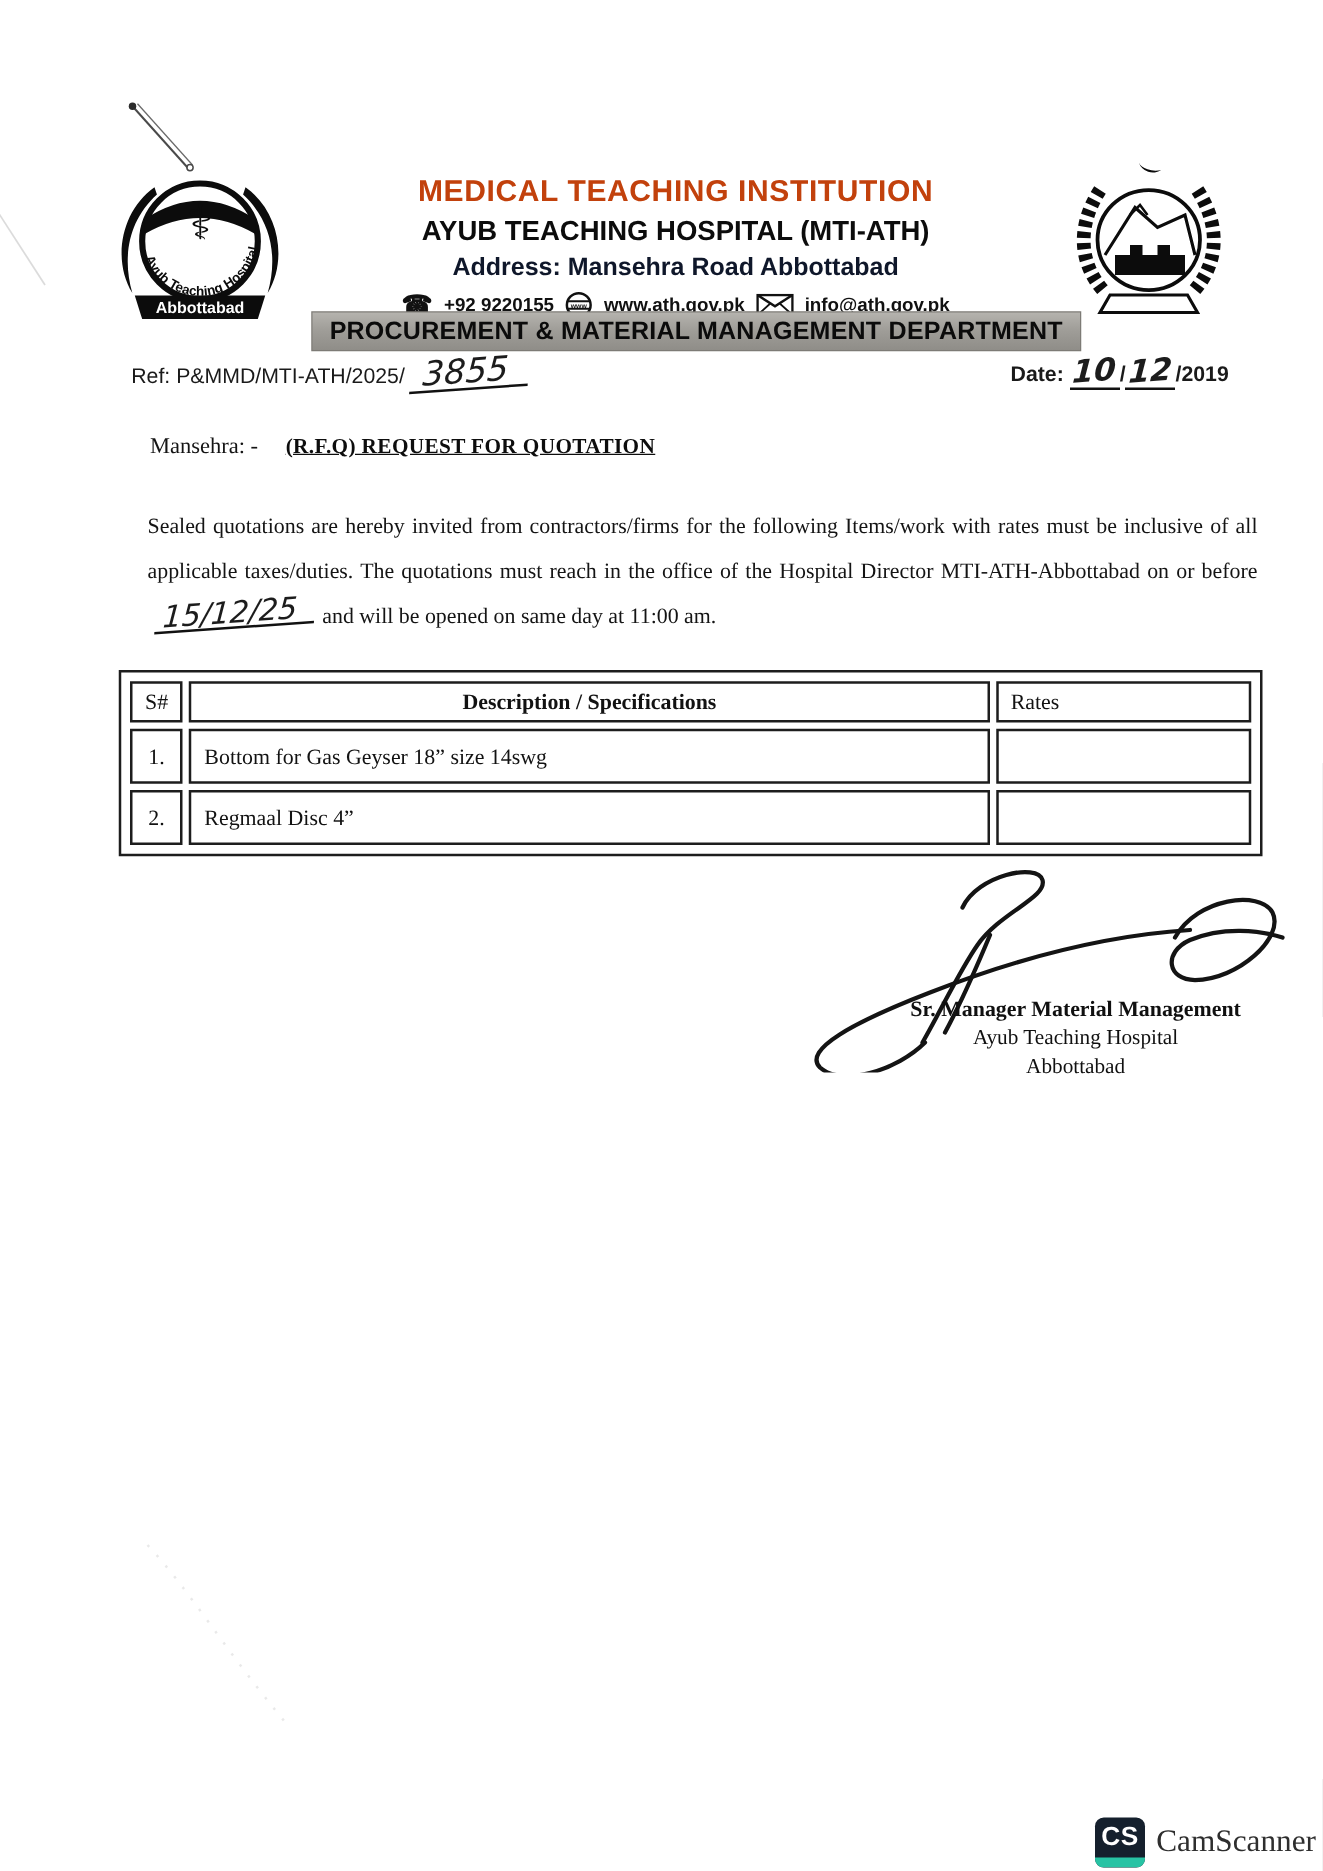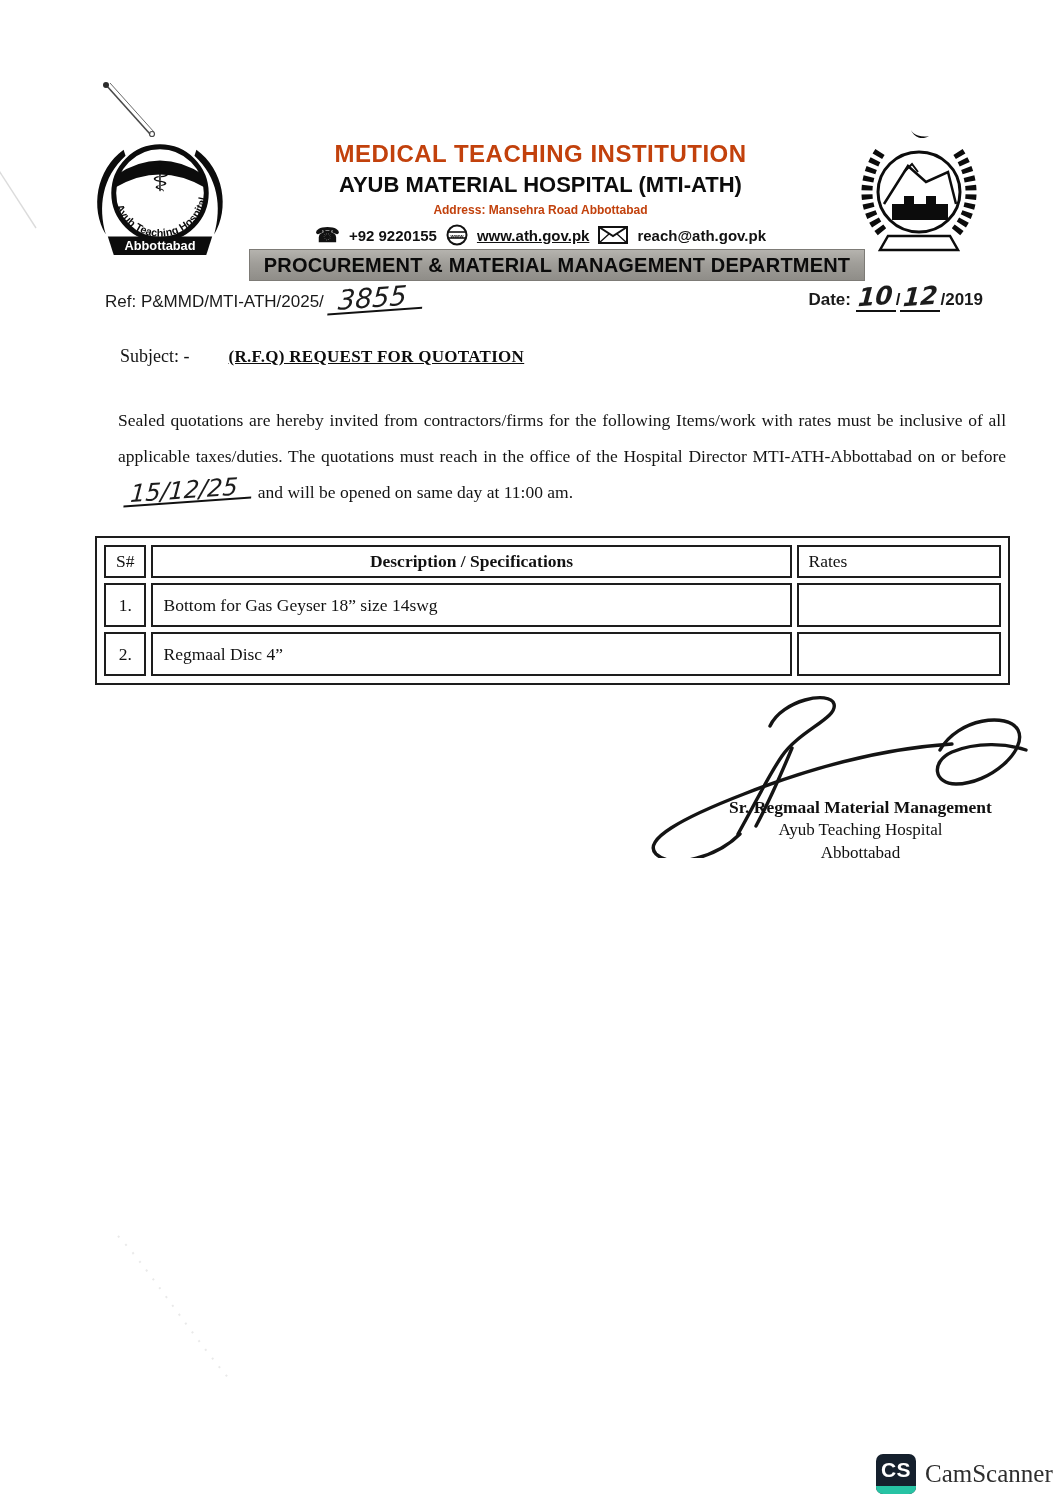--- a/index.html
+++ b/index.html
@@ -22,21 +22,21 @@
   
   .hospital-logo { position: absolute; left: 86px; top: 136px; }
   .kpk-emblem   { position: absolute; left: 856px; top: 126px; }
 
   .head-center {
     position: absolute; left: 268px; top: 140px; width: 545px;
     text-align: center; font-family: "Liberation Sans", sans-serif;
   }
   .title1 { font-size: 24px; font-weight: bold; letter-spacing: .5px; color: #c2410c; }
   .title2 { font-size: 22px; font-weight: bold; margin-top: 4px; color: #0c0c0c; }
-  .addr   { font-size: 12px; font-weight: bold; margin-top: 5px; color: #c2410c; }
+  .addr   { font-size: 20px; font-weight: bold; margin-top: 5px; color: #0f172a; }
   .contact {
     margin-top: 7px; font-size: 15px; font-weight: bold; color: #111;
     display: flex; align-items: center; justify-content: center; gap: 9px;
   }
   .contact .glyph { font-size: 20px; line-height: 1; }
   .website { text-decoration: underline; }
   .contact svg { display: block; }
 
   .dept-banner {
     position: absolute; left: 250px; top: 250px; width: 614px; height: 30px;
@@ -168,55 +168,55 @@
     <path d="M102,26 C120,54 120,84 98,108" stroke="#0c0c0c" stroke-width="11" fill="none" stroke-dasharray="5,4"></path>
     <ellipse cx="63" cy="66" rx="41" ry="40" fill="#ffffff" stroke="#0c0c0c" stroke-width="3"></ellipse>
     <path d="M28,78 L52,40 L70,56 L92,46 L100,78" stroke="#0c0c0c" stroke-width="2.5" fill="none"></path>
     <path d="M48,46 L56,38 L62,46" stroke="#0c0c0c" stroke-width="2" fill="none"></path>
     <path d="M36,94 L36,78 L48,78 L48,70 L58,70 L58,78 L70,78 L70,70 L80,70 L80,78 L92,78 L92,94 Z" fill="#0c0c0c"></path>
     <path d="M32,110 L94,110 L102,124 L24,124 Z" fill="none" stroke="#0c0c0c" stroke-width="2.5"></path>
   </svg>
 
   <div class="head-center">
     <div class="title1">MEDICAL TEACHING INSTITUTION</div>
-    <div class="title2">AYUB MATERIAL HOSPITAL (MTI-ATH)</div>
+    <div class="title2">AYUB TEACHING HOSPITAL (MTI-ATH)</div>
     <div class="addr">Address: Mansehra Road Abbottabad</div>
     <div class="contact">
       <span class="glyph">☎</span>
       <span>+92 9220155</span>
       <svg width="22" height="22" viewBox="0 0 22 22">
         <circle cx="11" cy="11" r="9.5" fill="none" stroke="#111" stroke-width="2"></circle>
         <line x1="2" y1="8" x2="20" y2="8" stroke="#111" stroke-width="1.6"></line>
         <line x1="2" y1="14" x2="20" y2="14" stroke="#111" stroke-width="1.6"></line>
         <text x="11" y="13.5" text-anchor="middle" font-size="5.5" font-weight="bold" fill="#111" font-family="Liberation Sans, sans-serif">www</text>
       </svg>
       <span class="website">www.ath.gov.pk</span>
       <svg width="30" height="18" viewBox="0 0 30 18">
         <rect x="1" y="1" width="28" height="16" fill="none" stroke="#111" stroke-width="2"></rect>
         <path d="M1,1 L15,10 L29,1" fill="none" stroke="#111" stroke-width="2"></path>
         <path d="M1,17 L11,8 M29,17 L19,8" fill="none" stroke="#111" stroke-width="1.4"></path>
       </svg>
-      <span>reach@ath.gov.pk</span>
+      <span>info@ath.gov.pk</span>
     </div>
   </div>
 
   <div class="dept-banner">PROCUREMENT &amp; MATERIAL MANAGEMENT DEPARTMENT</div>
 
   <div class="ref-row">
     <span>
       <span>Ref: P&amp;MMD/MTI-ATH/2025/</span><span class="hand ref-num">3855</span>
     </span>
     <span class="date-part">
       <span>Date:</span>
       <span class="date-seg"><span class="hand">10</span></span><span>/</span><span class="date-seg"><span class="hand">12</span></span><span>/2019</span>
     </span>
   </div>
 
   <div class="subject-row">
-    <span class="subject-label">Subject: -</span>
+    <span class="subject-label">Mansehra: -</span>
     <span class="subject-title">(R.F.Q) REQUEST FOR QUOTATION</span>
   </div>
 
   <p class="body-par">
     <span>Sealed quotations are hereby invited from contractors/firms for the following Items/work with rates must be inclusive of all applicable taxes/duties. The quotations must reach in the office of the Hospital Director MTI-ATH-Abbottabad on or before</span><span class="hand deadline">15/12/25</span><span>and will be opened on same day at 11:00 am.</span>
   </p>
 
   <div class="rfq-table-wrap">
     <table class="rfq">
       <tbody>
@@ -241,21 +241,21 @@
 
   <svg class="sig-scrawl" width="410" height="170" viewBox="0 0 410 170">
     <g stroke="#141414" stroke-width="3.4" fill="none" stroke-linecap="round">
       <path d="M148,38 C160,12 208,2 212,16 C216,30 178,42 160,68 C146,88 132,118 116,146"></path>
       <path d="M170,60 C160,84 148,112 134,138"></path>
       <path d="M118,146 C96,168 52,182 34,166 C20,152 60,130 122,106 C196,77 268,60 330,56"></path>
       <path d="M318,62 C336,30 386,24 396,42 C406,62 368,96 334,96 C312,96 308,74 330,64 C356,53 386,56 404,62"></path>
     </g>
   </svg>
   <div class="sig-block">
-    <div class="sig-title">Sr. Regmaal Material Management</div>
+    <div class="sig-title">Sr. Manager Material Management</div>
     <div class="sig-line">Ayub Teaching Hospital</div>
     <div class="sig-line">Abbottabad</div>
   </div>
 
   <div class="cam-bar">
     <div class="cam-icon" style="background: rgb(21, 32, 45);">
       <div class="cs">CS</div>
       <div class="strip" style="background: rgb(39, 195, 164);"></div>
     </div>
     <div class="cam-label">CamScanner</div>

